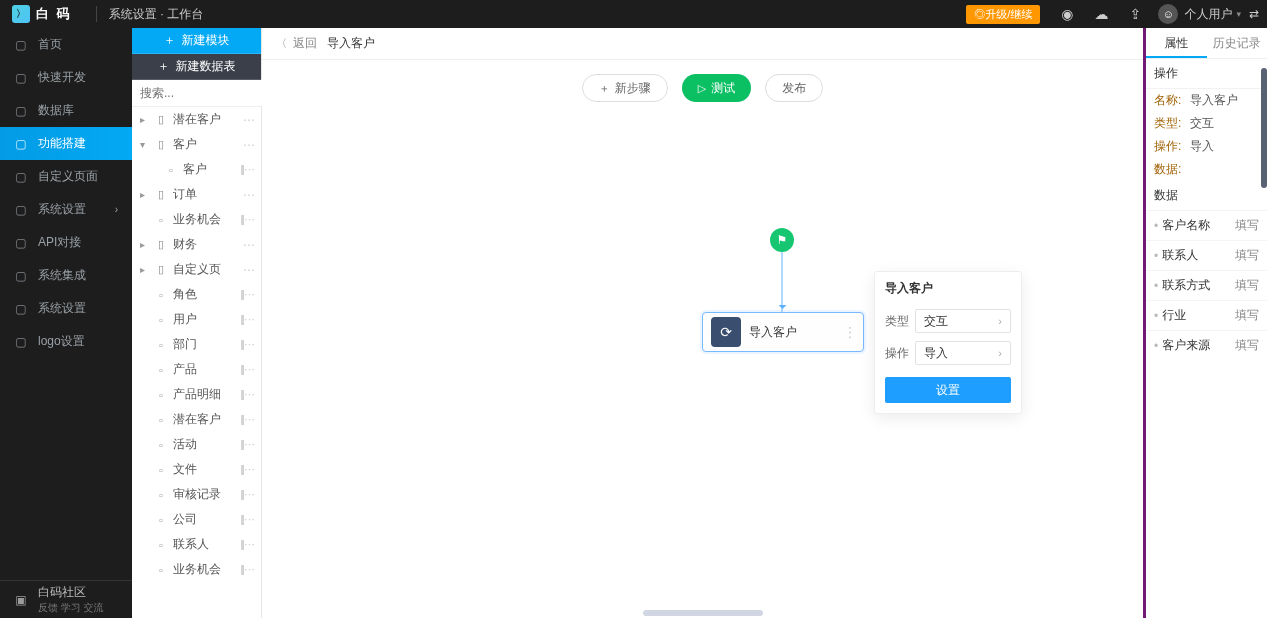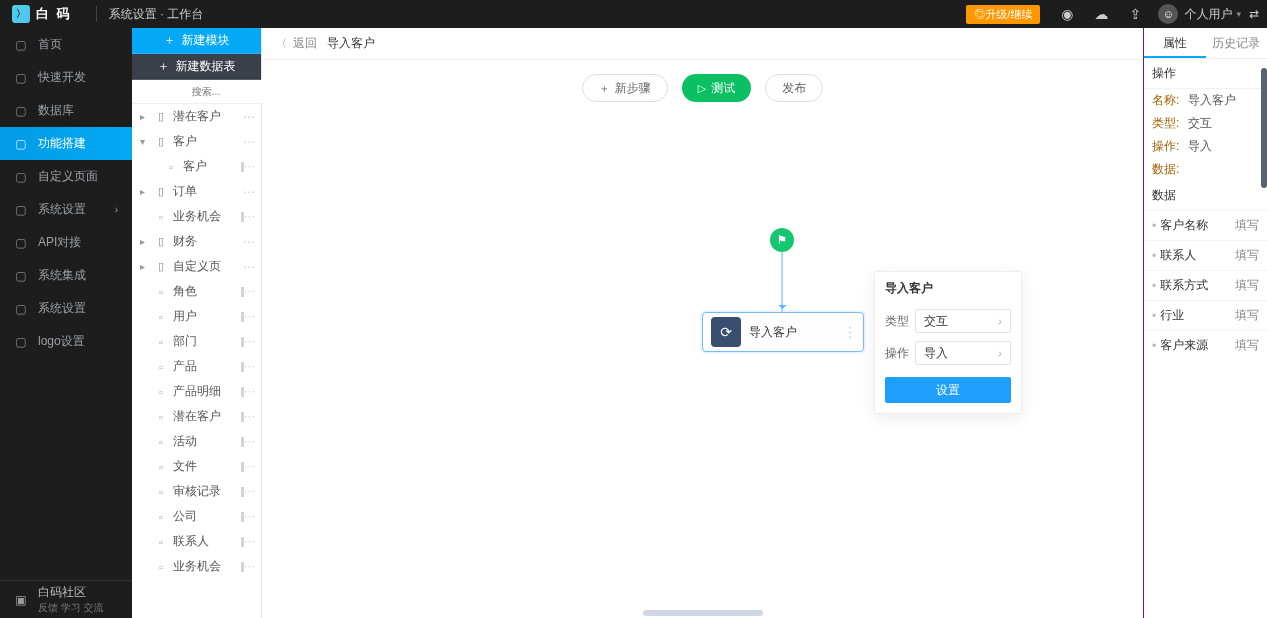--- a/index.html
+++ b/index.html
@@ -34,21 +34,21 @@
 .community .sub { font-size:10px; color:#777; }
 .community .cm-icon { width:14px; height:14px; margin-right:10px; opacity:.8; display:flex; align-items:center; justify-content:center;}
 
 
 .treepanel { width: 130px; background: #fff; border-right: 1px solid #e6e6e6; display:flex; flex-direction:column; }
 .tp-btn { height: 26px; margin: 0; display:flex; align-items:center; justify-content:center; color:#fff; font-size:12px; cursor:pointer; border-bottom:1px solid rgba(255,255,255,.15); }
 .tp-btn .plus { margin-right:6px; font-size:12px; }
 .tp-btn.blue { background:#03a9f4; }
 .tp-btn.dark { background:#3b3f4a; }
 .tp-search { display:flex; align-items:center; border-bottom:1px solid #eee; }
-.tp-search input { flex:1; border:none; outline:none; padding:6px 8px; font-size:10px; background:#fff; color:#333;text-align:center;}
+.tp-search input { flex:1; border:none; outline:none; padding:6px 8px; font-size:12px; background:#fff; color:#333;}
 .tp-search .sicon { width:28px; text-align:center; color:#999; border-left:1px solid #eee; padding:4px 0; cursor:pointer;}
 .tree { flex:1; overflow-y:auto; }
 .tree-row { height:25px; display:flex; align-items:center; padding:0 6px 0 8px; cursor:pointer; font-size:12px; color:#555; }
 .tree-row .tw { margin-right:4px; font-size:10px; color:#999; width:10px; }
 .tree-row .ticon { width:14px; height:14px; margin-right:5px; display:flex; align-items:center; justify-content:center; color:#888; font-size:11px;}
 .tree-row .dots { margin-left:auto; color:#ccc; font-size:12px; }
 .tree-row.child { padding-left: 18px; }
 .tree-row.leaf .ticon { color:#aaa; }
 .tree-row .bars { color:#ccc; font-size:11px; margin-left:auto; margin-right:2px; letter-spacing:-2px;}
 
@@ -73,21 +73,21 @@
 .node .ndrag { margin-left:auto; margin-right:6px; color:#ccc; font-size:14px; cursor:grab;}
 .popup { position:absolute; left:612px; top:155px; width:148px; background:#fff; border:1px solid #eee; box-shadow:0 4px 16px rgba(0,0,0,.08); border-radius:3px;}
 .popup .ptitle { padding:8px 10px; font-size:12px; font-weight:600; color:#333;}
 .popup .prow { display:flex; align-items:center; padding:4px 10px; }
 .popup .prow .plabel { width:30px; font-size:12px; color:#666;}
 .popup .prow .pselect { flex:1; border:1px solid #e2e2e2; border-radius:2px; height:24px; display:flex; align-items:center; padding:0 8px; font-size:12px; color:#333; position:relative; cursor:pointer;}
 .popup .prow .pselect .ar { margin-left:auto; color:#aaa; font-size:11px;}
 .popup .pbtn { margin:8px 10px 10px; background:#1e9fff; color:#fff; text-align:center; height:26px; line-height:26px; border-radius:2px; font-size:12px; cursor:pointer;}
 
 
-.rightpanel { width:124px; border-left:1px solid #701a75; background:#fff; display:flex; flex-direction:column; font-size:12px;}
+.rightpanel { width:124px; border-left:3px solid #701a75; background:#fff; display:flex; flex-direction:column; font-size:12px;}
 .rp-tabs { display:flex; border-bottom:1px solid #eee;}
 .rp-tab { flex:1; text-align:center; height:30px; line-height:30px; font-size:12px; color:#888; cursor:pointer;}
 .rp-tab.active { color:#333; border-bottom:2px solid #03a9f4;}
 .rp-section { padding:6px 8px; font-size:12px; color:#333; border-bottom:1px solid #f2f2f2;}
 .rp-kv { display:flex; padding:3px 8px; font-size:12px; color:#666;}
 .rp-kv .k { width:36px; color:#a16207;}
 .rp-kv .v { color:#555;}
 .rp-data-head { padding:6px 8px; font-size:12px; color:#333; }
 .rp-drow { display:flex; align-items:center; padding:6px 8px; font-size:12px; border-top:1px solid #f4f4f4;}
 .rp-drow .dot { color:#bbb; margin-right:4px;}

